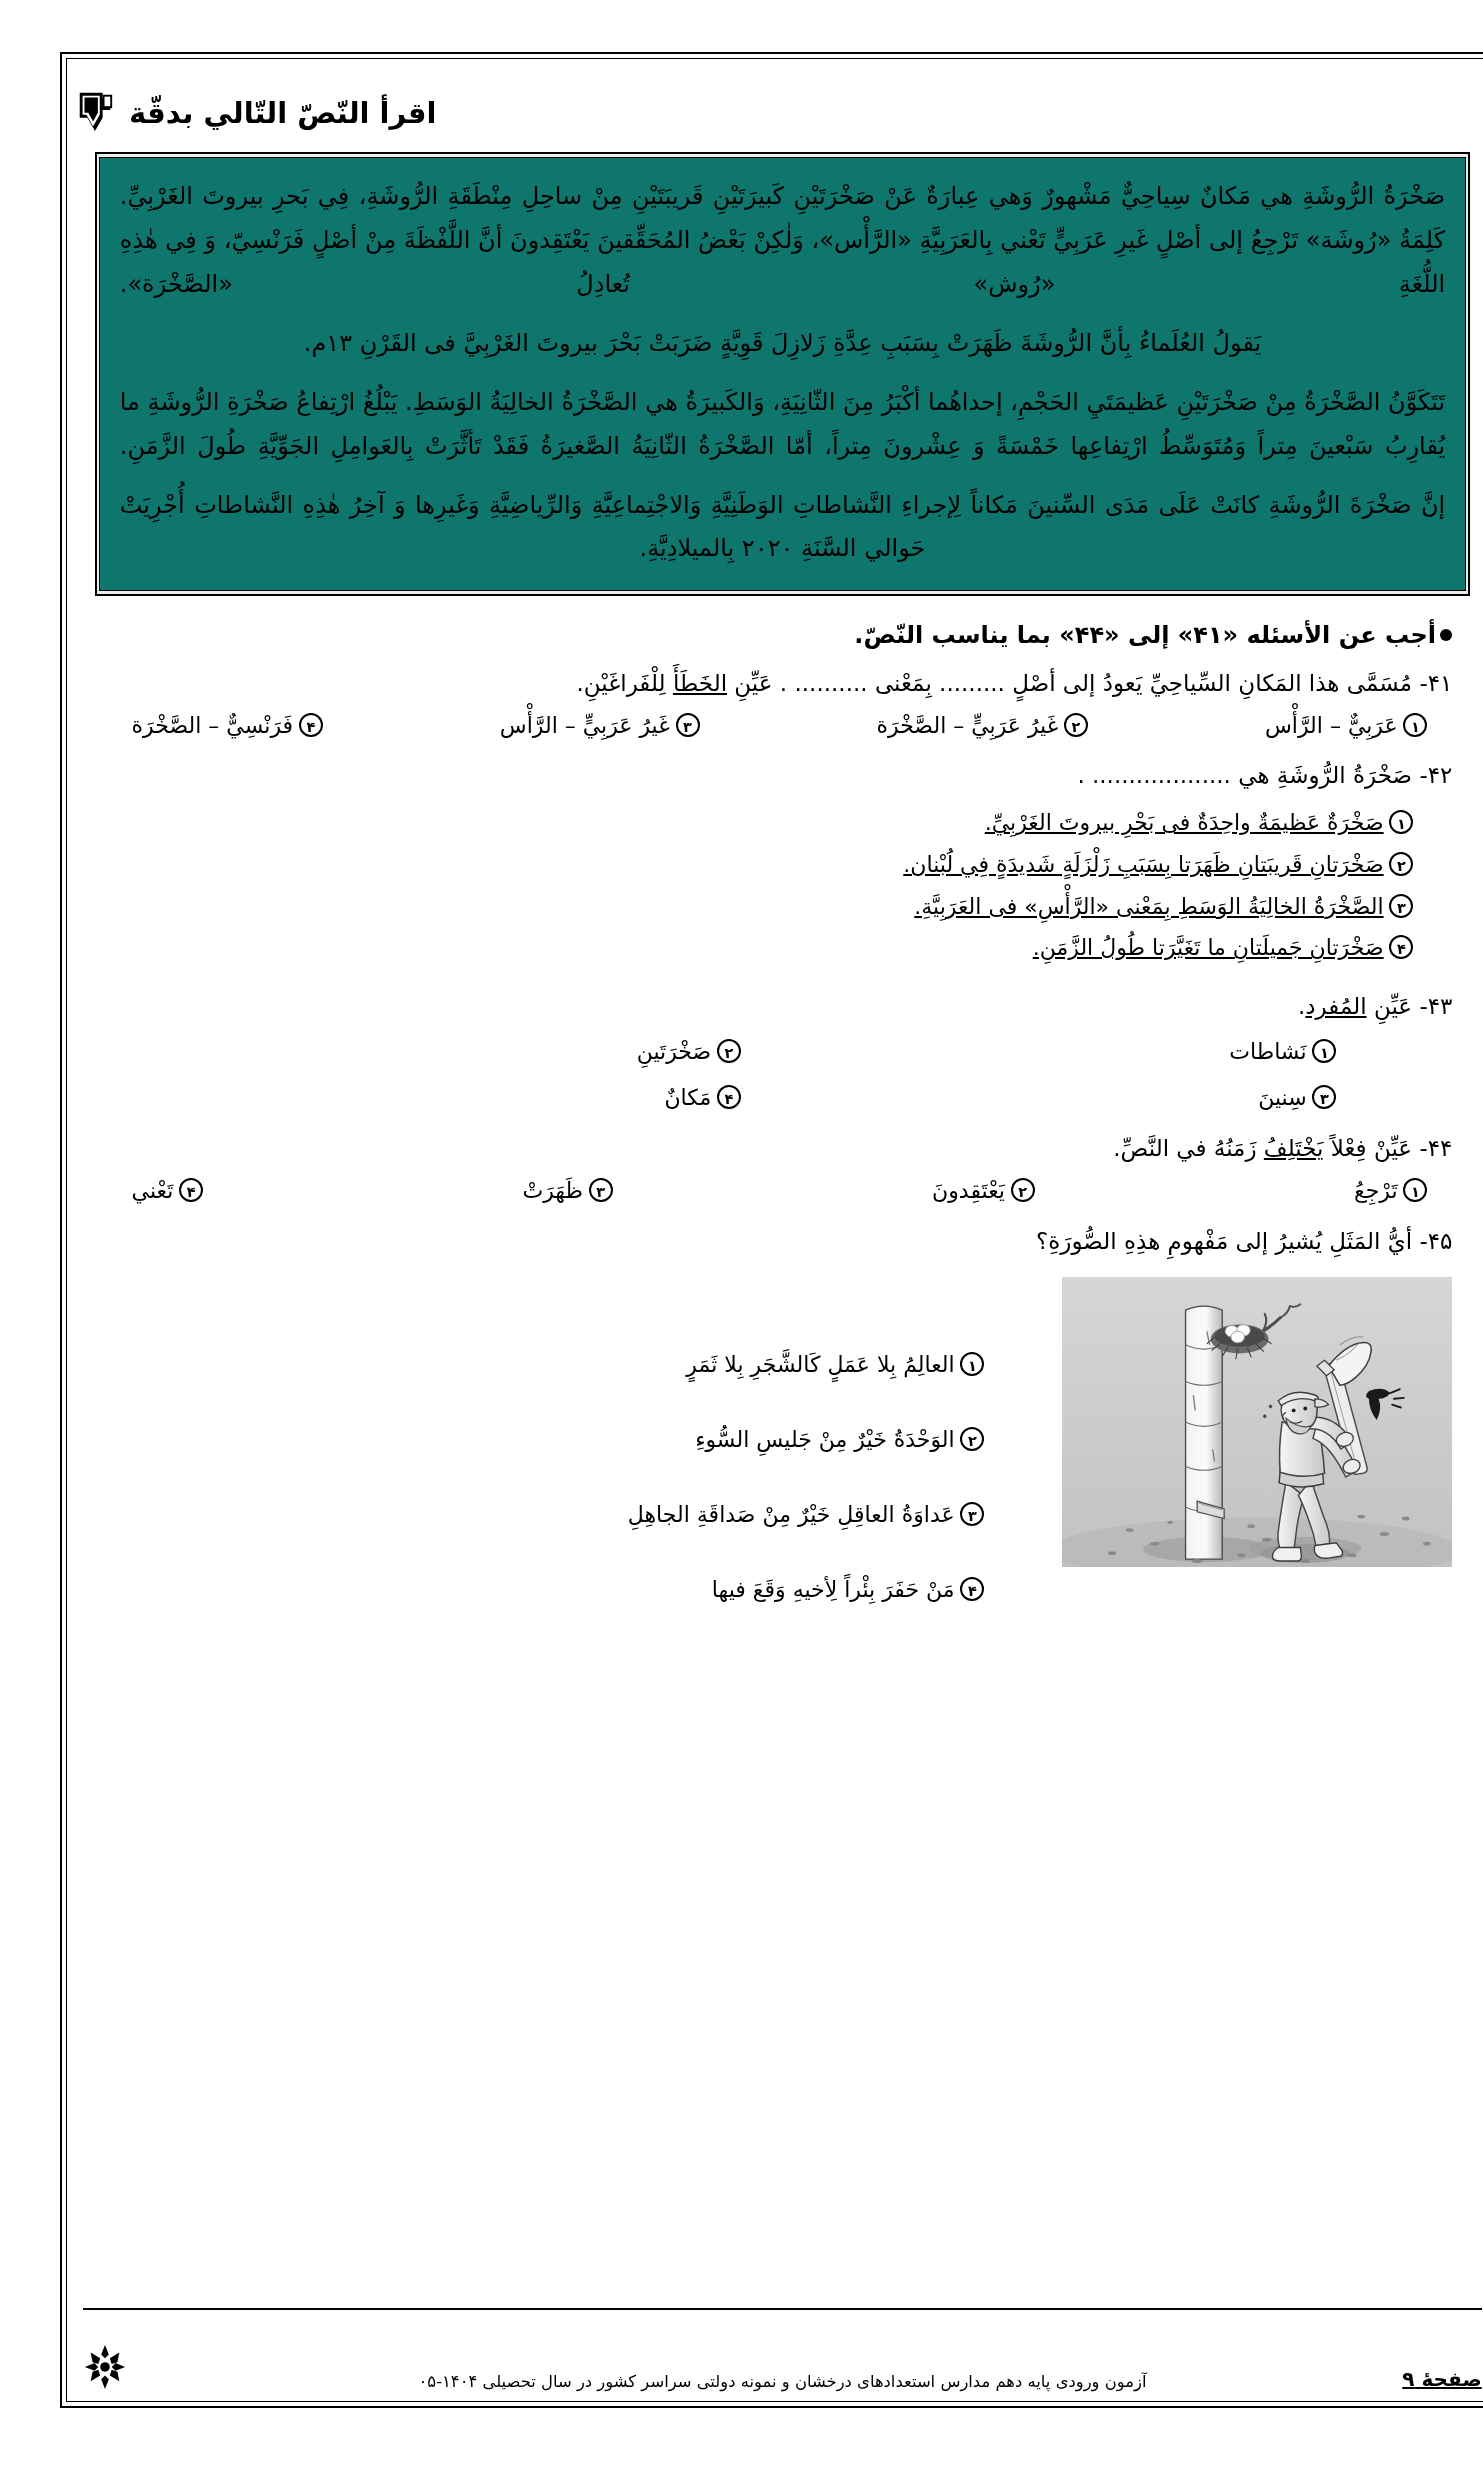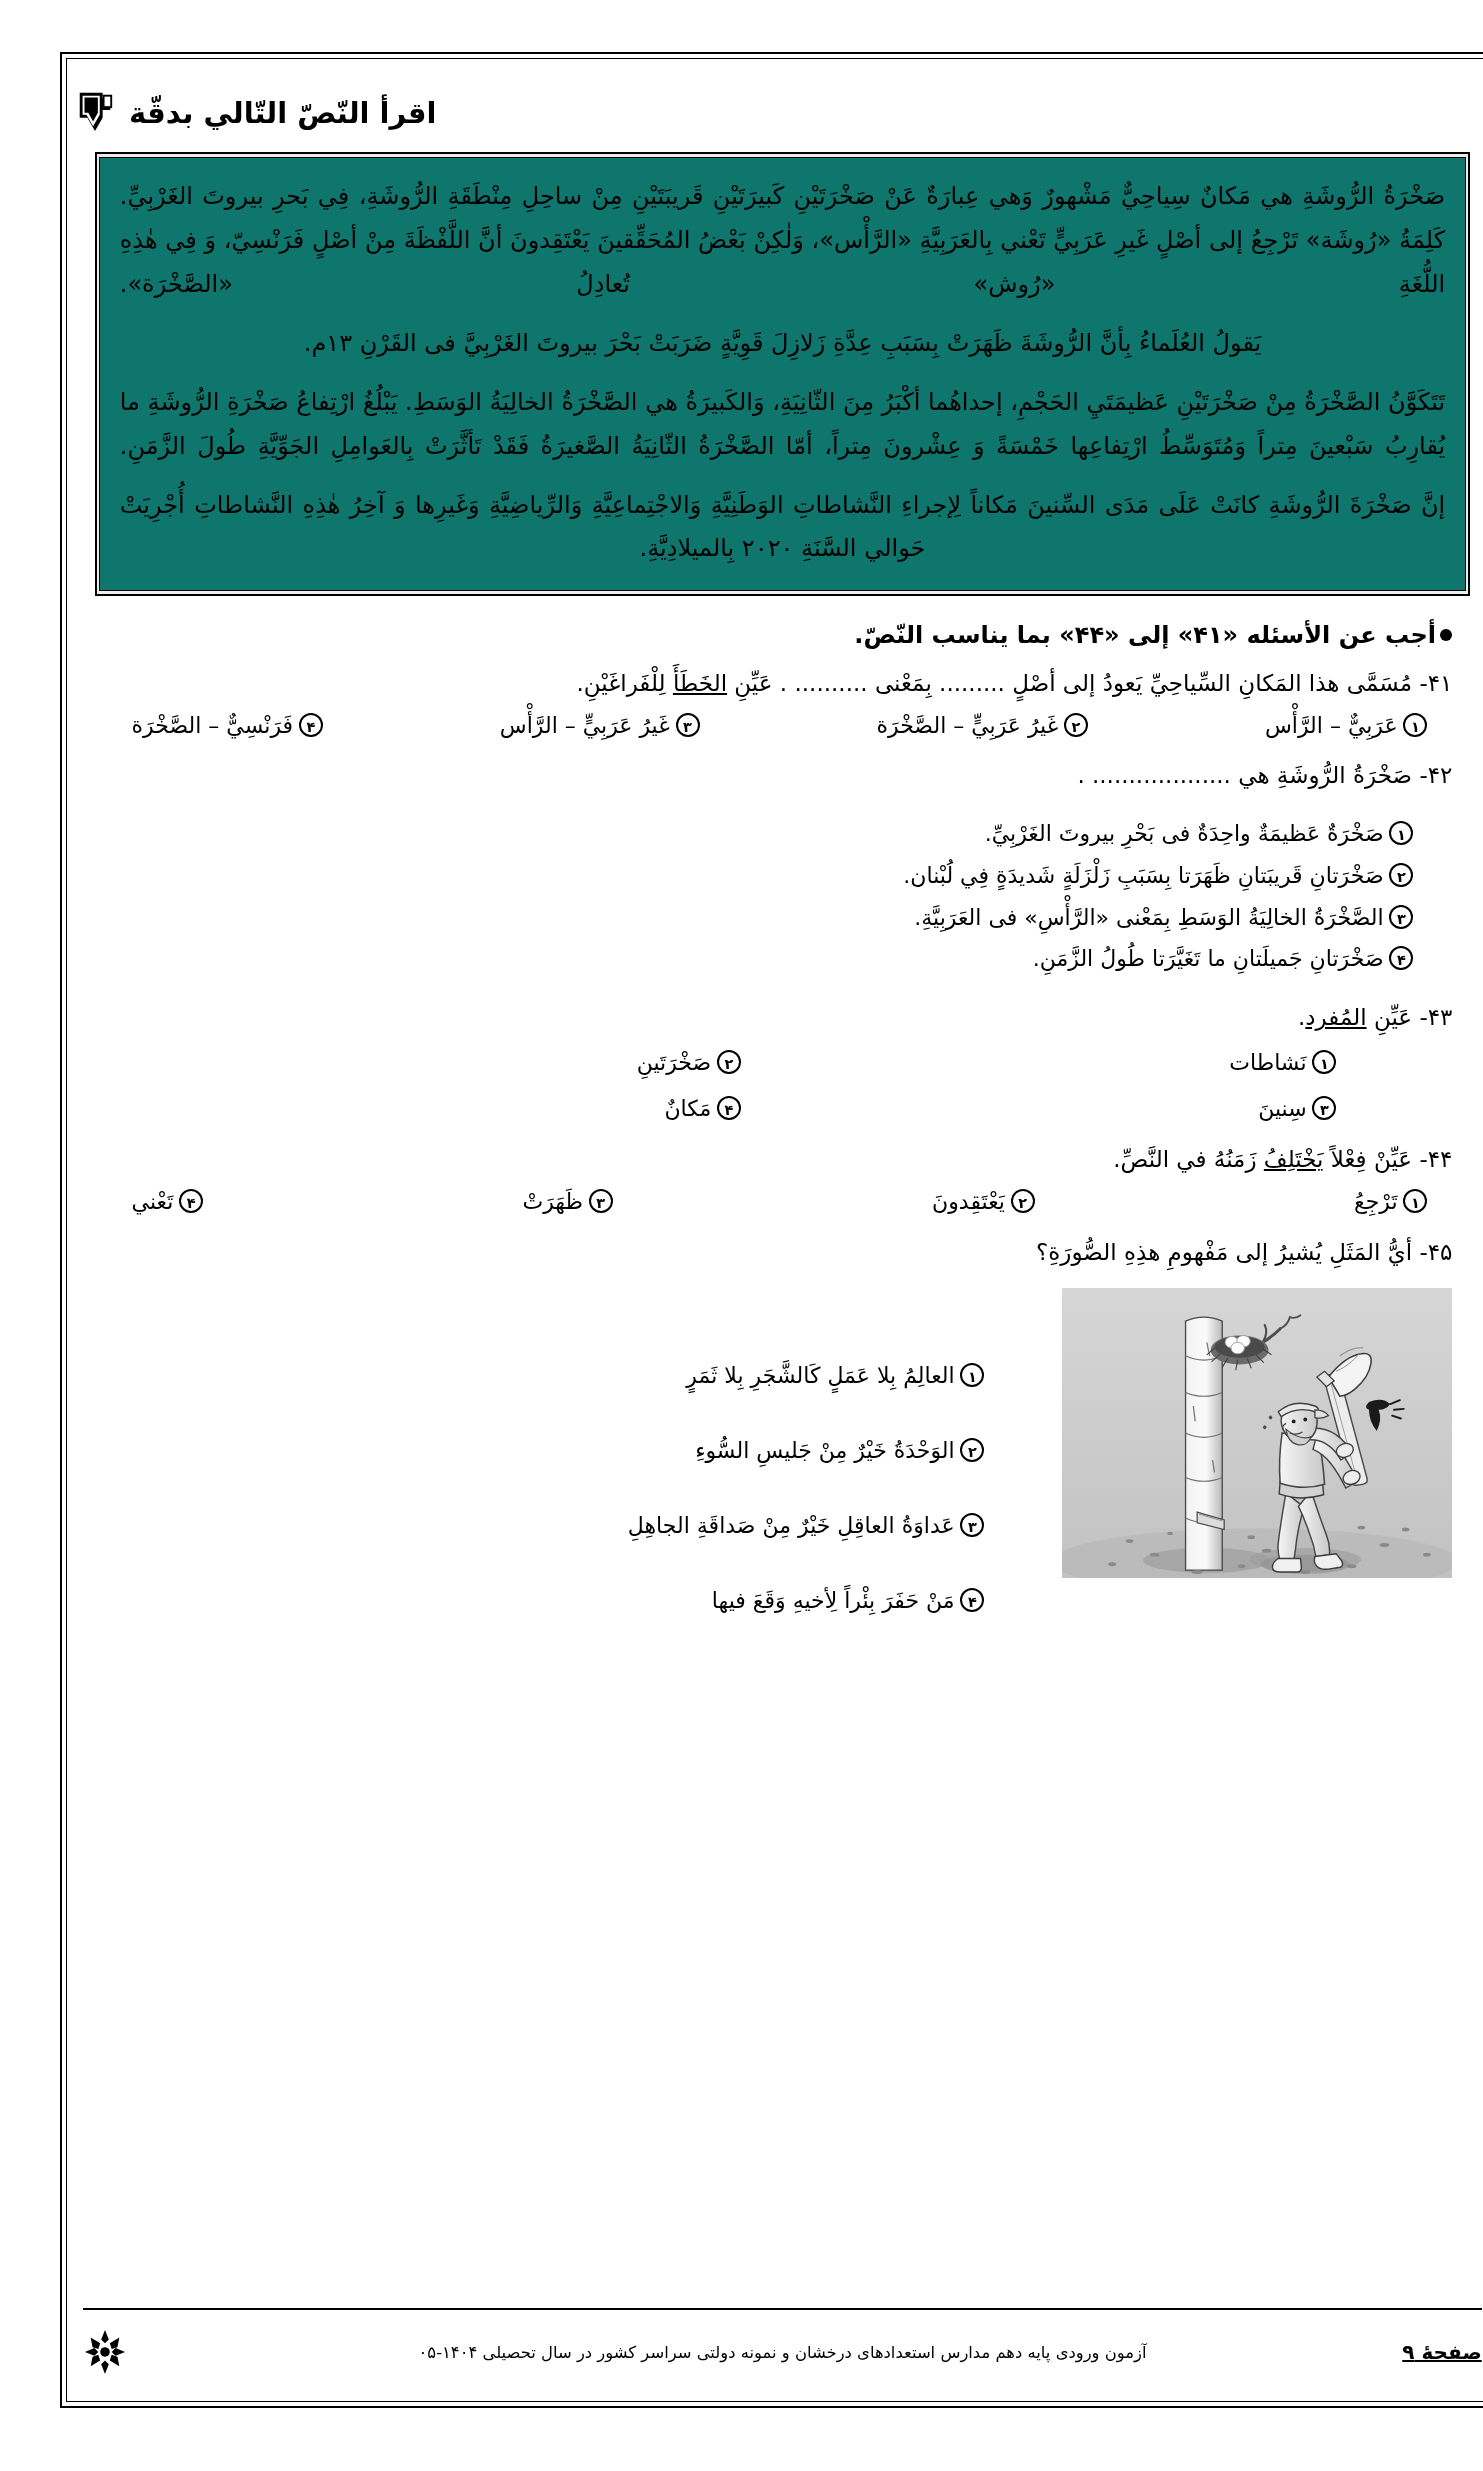--- a/index.html
+++ b/index.html
@@ -113,21 +113,21 @@
     display: flex;
     flex-direction: row;
     justify-content: space-between;
     align-items: baseline;
     margin-top: 7.7px;
     padding: 0 25px 0 25px;
     direction: rtl;
   }
   .opts-row.spread-4 > .opt { flex: 0 0 auto; }
 
-  .opts-stack { margin-top: 23px; padding-right: 39px; }
+  .opts-stack { margin-top: 12px; padding-right: 39px; text-decoration: underline; }
   .opts-stack .opt { display: block; margin: 8.7px 0; }
 
   .opts-grid {
     margin-top: 9.7px;
     display: grid;
     grid-template-columns: 1fr 1fr;
     row-gap: 13.5px;
     padding: 0 116px 0 39px;
     direction: rtl;
   }
@@ -177,21 +177,21 @@
 
   
   .footer-spacer { flex: 1 1 auto; }
   .footer {
     border-top: 2.9px solid #000;
     margin: 0 9.7px 5.8px 9.7px;
     padding-top: 3.9px;
     height: 77px;
     display: flex;
     flex-direction: row-reverse;
-    align-items: center;
+    align-items: flex-end;
     justify-content: space-between;
     position: relative;
   }
   .footer-logo { width: 44px; height: 48px; margin-right: 23px; }
   .footer-text {
     position: absolute;
     left: 0; right: 0;
     text-align: center;
     font-size: 16.4px;
     font-family: "DejaVu Sans", sans-serif;

